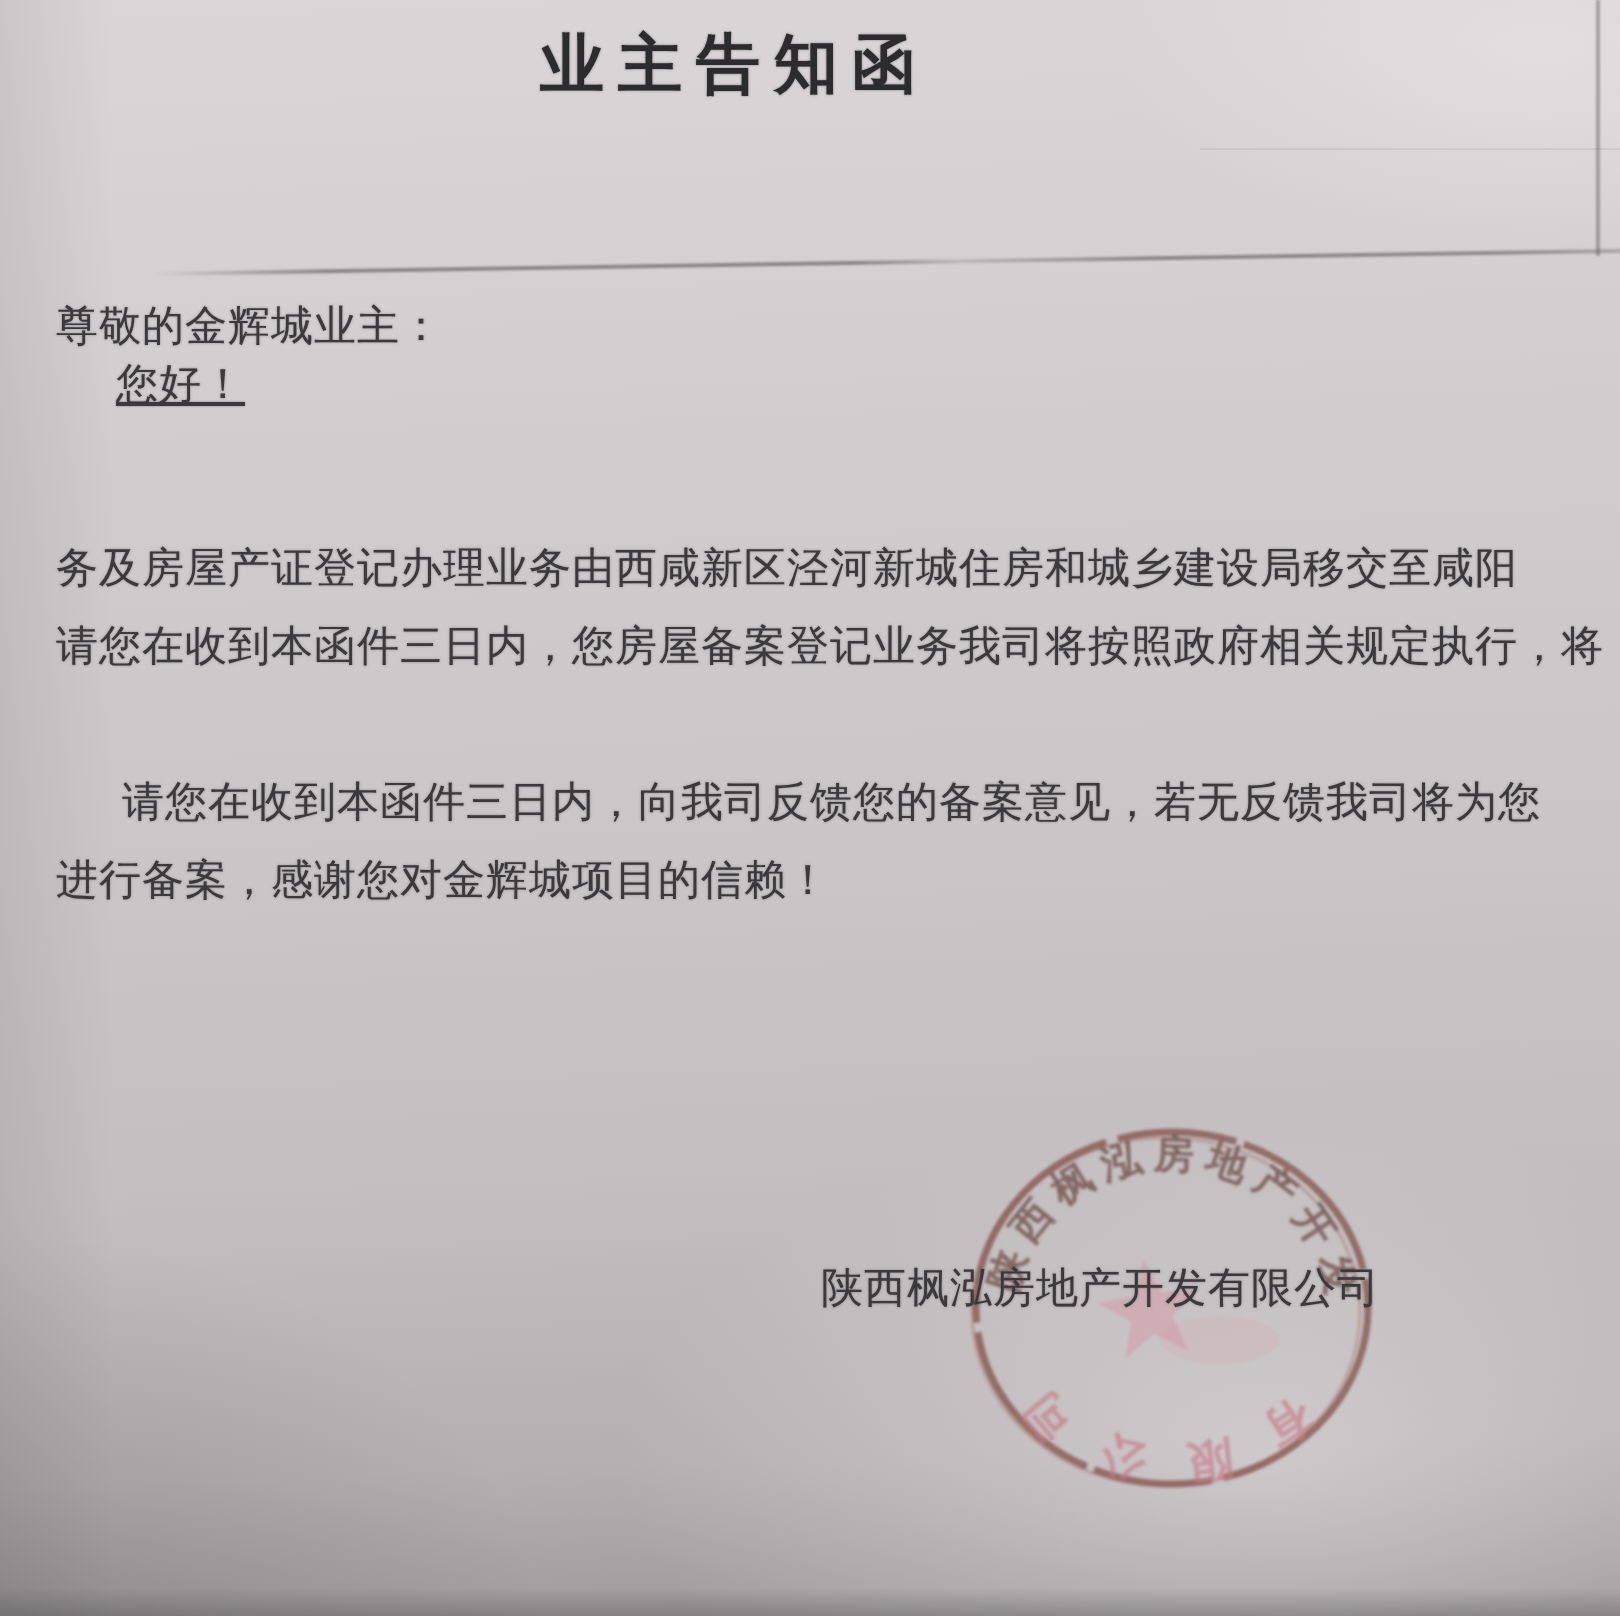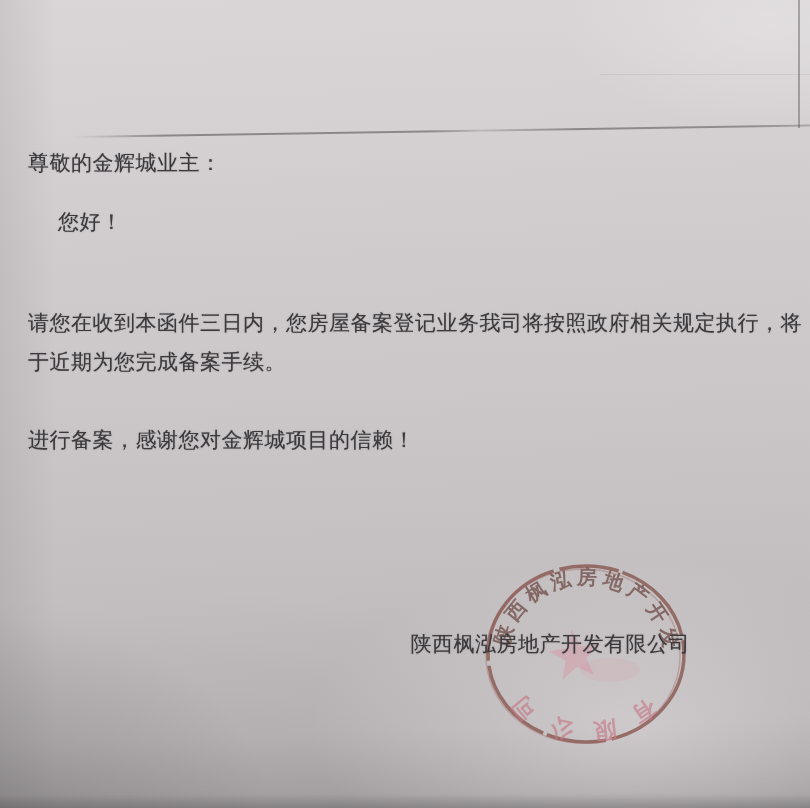--- a/index.html
+++ b/index.html
@@ -39,21 +39,21 @@
   .txt{
     position:absolute;color:#3b393c;font-size:21px;letter-spacing:0.5px;
     white-space:nowrap;text-shadow:0 0 1.2px rgba(59,57,60,0.5);text-align:center;
   }
   .title{
     position:absolute;left:0;top:11px;width:735px;text-align:center;
     font-size:32px;font-weight:bold;letter-spacing:7px;color:#2c2b2d;
     text-shadow:0 0 1.2px rgba(44,43,45,0.55);
   }
   .salutation{left:28px;top:149px;}
-  .greeting{left:58px;top:208px;}
+  .greeting{left:58px;top:178px;text-decoration:underline;}
   .p1-l0{left:61px;top:230px;}
   .p1-l1{left:28px;top:270px;}
   .p1-l2{left:28px;top:309px;}
   .p1-l3{left:28px;top:348px;}
   .p2-l0{left:61px;top:387px;}
   .p2-l1{left:28px;top:426px;}
   .company{right:120px;top:630px;}
   .date{right:112px;top:666px;letter-spacing:2px;}
   .seal{position:absolute;left:460px;top:550px;width:260px;height:220px;opacity:0.88;}
 </style>
@@ -81,24 +81,26 @@
       <ellipse cx="150" cy="120" rx="30" ry="12" fill="#d892a2" opacity="0.18"></ellipse>
       <text font-size="20" letter-spacing="5" fill="#6e4a45" opacity="0.85" font-family="'Liberation Serif','DejaVu Serif',serif" font-weight="bold">
         <textPath href="#arcTop" startOffset="3%">陕西枫泓房地产开发</textPath>
       </text>
       <text font-size="23" letter-spacing="17" fill="#c4707f" opacity="0.66" font-family="'Liberation Serif','DejaVu Serif',serif" font-weight="bold">
         <textPath href="#arcBottom" startOffset="20%">有限公司</textPath>
       </text>
     </g>
   </svg>
 
+  <div class="title">业主告知函</div>
   <div class="txt salutation">尊敬的金辉城业主：</div>
   <div class="txt greeting">您好！</div>
 
+  <div class="txt p1-l1">务及房屋产证登记办理业务由西咸新区泾河新城住房和城乡建设局移交至咸阳</div>
   <div class="txt p1-l2">请您在收到本函件三日内，您房屋备案登记业务我司将按照政府相关规定执行，将</div>
-  <div class="txt p1-l3">于近期为您完成备案手续。</div>
 
+  <div class="txt p2-l0">请您在收到本函件三日内，向我司反馈您的备案意见，若无反馈我司将为您</div>
   <div class="txt p2-l1">进行备案，感谢您对金辉城项目的信赖！</div>
 
   <div class="txt company">陕西枫泓房地产开发有限公司</div>
 
   <div class="bottom-shadow"></div>
 </div>
 
 </body></html>

